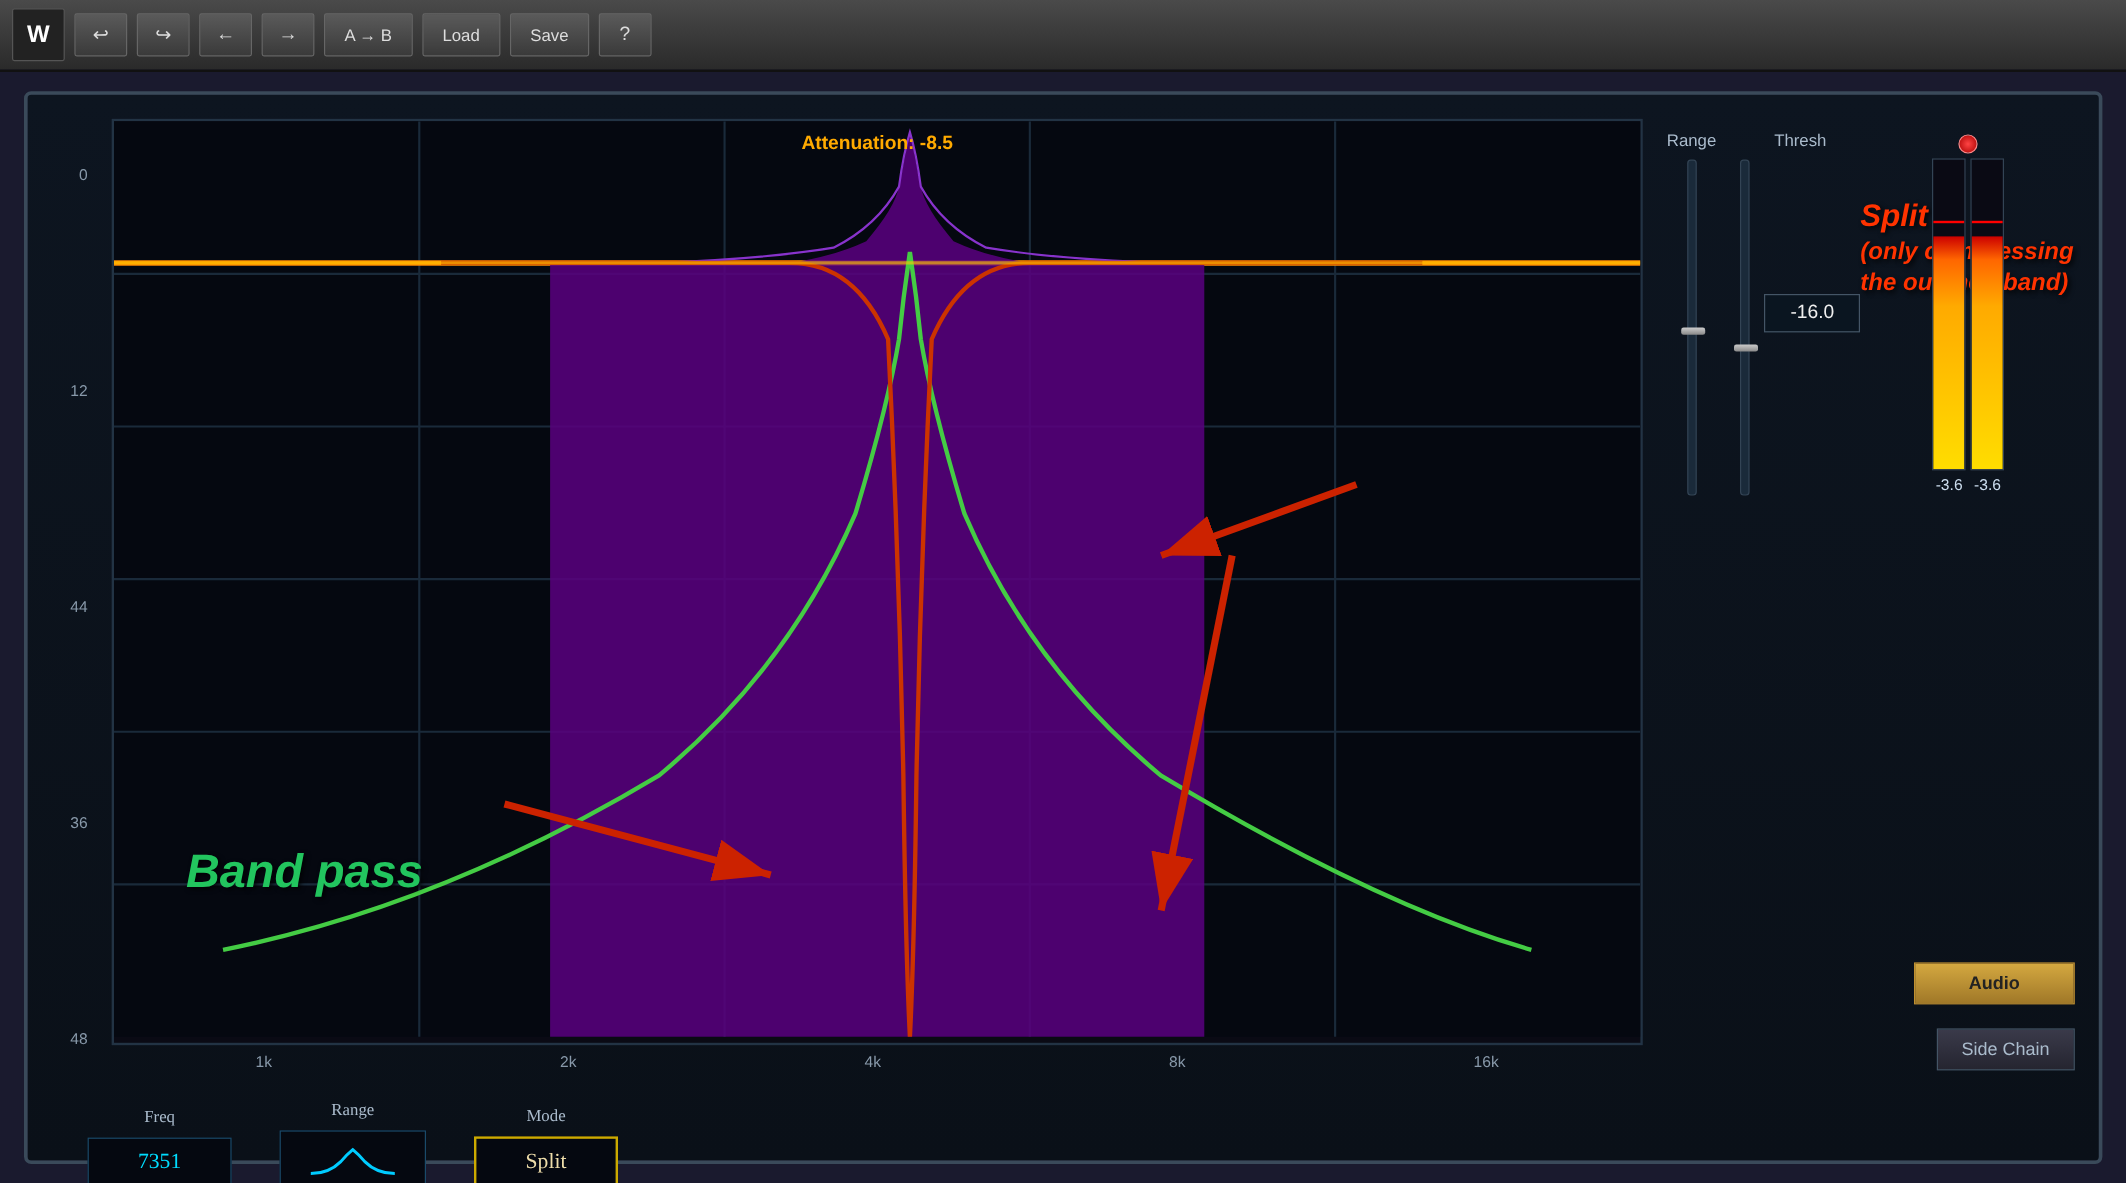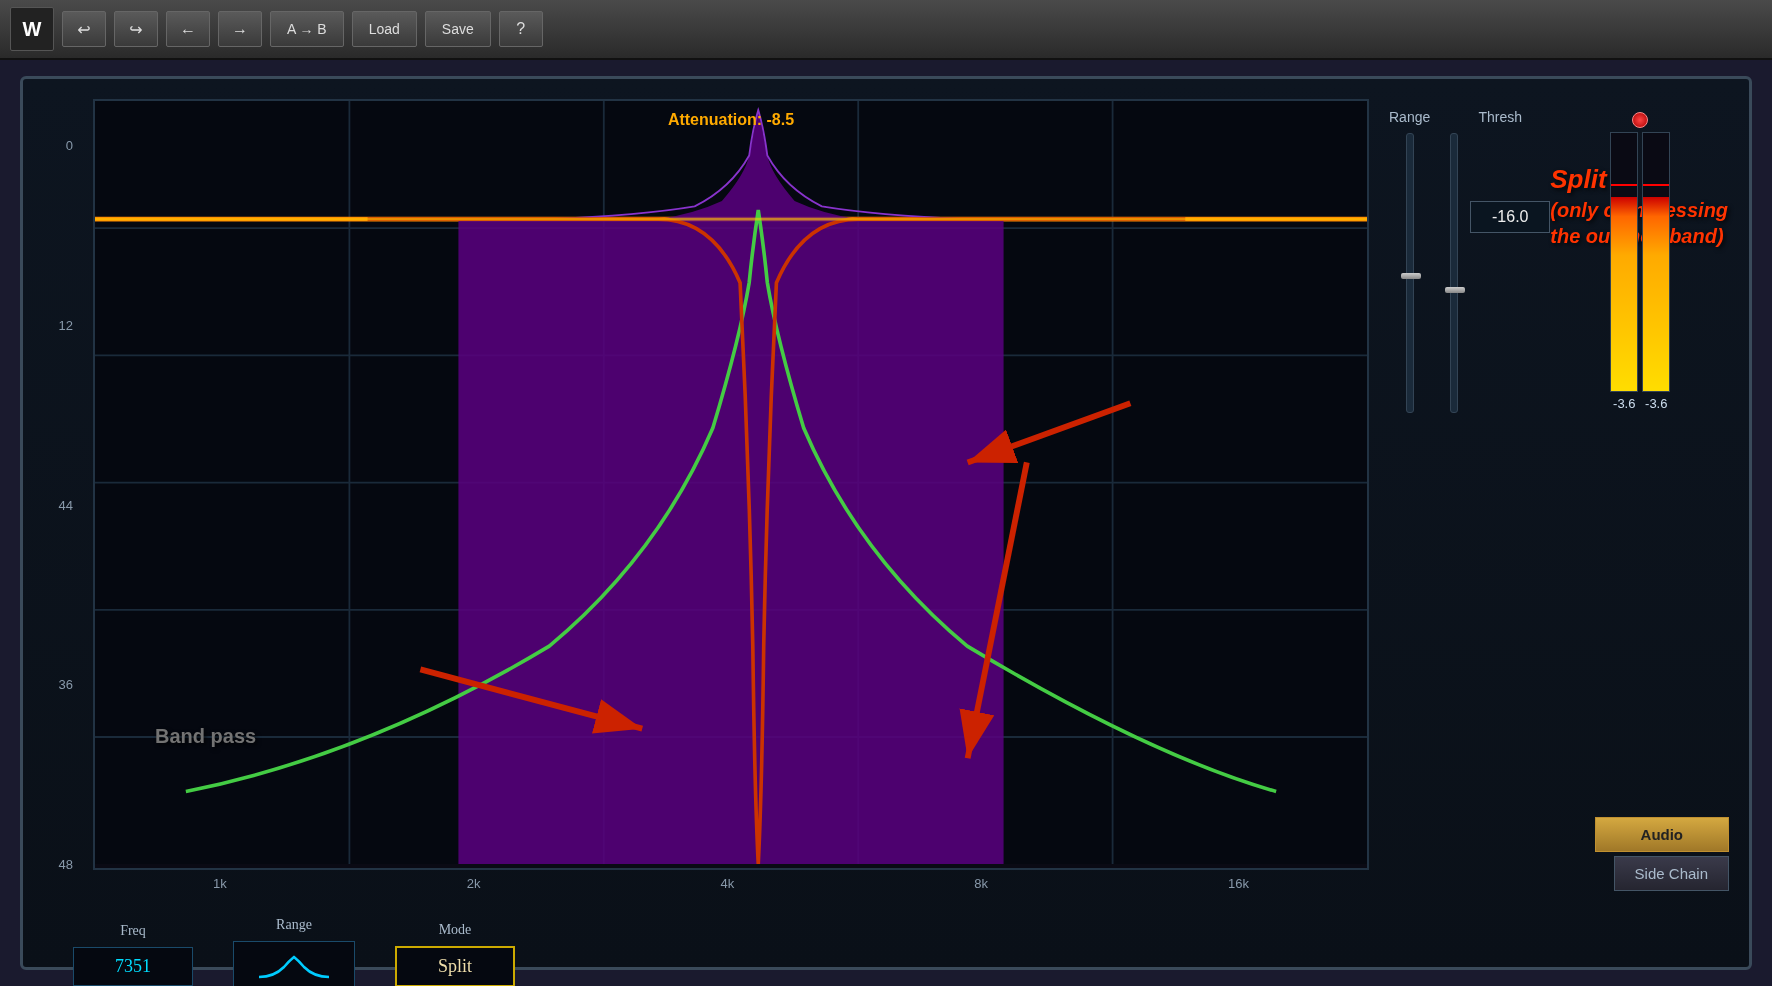--- a/index.html
+++ b/index.html
@@ -222,23 +222,24 @@
     .vu-value {
       color: #ccddee;
       font-size: 13px;
     }
 
     
     .annotation-bandpass {
       position: absolute;
       bottom: 120px;
       left: 60px;
-      color: #737373;
-      font-size: 20px;
+      color: #22c55e;
+      font-size: 39px;
       font-weight: 900;
+      font-style: italic;
       text-shadow: 2px 2px 4px rgba(0,0,0,0.8);
       z-index: 20;
       pointer-events: none;
     }
 
     
     .arrow-overlay {
       position: absolute;
       top: 0; left: 0;
       width: 100%; height: 100%;
@@ -290,21 +291,21 @@
       font-size: 18px;
       padding: 8px 20px;
       min-width: 120px;
       text-align: center;
     }
 
     
     .audio-sidechain {
       display: flex;
       flex-direction: column;
-      gap: 4px;
+      gap: 20px;
       margin-left: auto;
     }
     .audio-btn {
       background: linear-gradient(180deg, #d4a840 0%, #a07828 100%);
       border: 1px solid #c09030;
       color: #222;
       font-size: 15px;
       font-weight: bold;
       padding: 8px 20px;
       cursor: pointer;
@@ -450,21 +451,21 @@
           </div>
         </div>
 
         <div class="slider-group">
           <div class="slider-label">Thresh</div>
           <div style="position: relative; display: flex; align-items: flex-start; gap: 12px;">
             <div class="vertical-slider-track" style="height: 280px;">
               <div class="vertical-slider-thumb" style="top: 55%;"></div>
             </div>
 
-            <div class="thresh-value-box" style="margin-top: 68px;">-16.0</div>
+            <div class="thresh-value-box" style="margin-top: 112px;">-16.0</div>
 
             <div style="position: absolute; top: 30px; left: 100px; color: #ff3300; font-size: 26px; font-weight: 900; font-style: italic; text-shadow: 2px 2px 4px rgba(0,0,0,0.8); line-height: 1.3; white-space: nowrap;">
               <div>Split</div>
               <div style="font-size: 20px;">(only compressing</div>
               <div style="font-size: 20px;">the outlined band)</div>
             </div>
           </div>
         </div>
 
         <div class="vu-meter-section" style="margin-left: 40px;">

